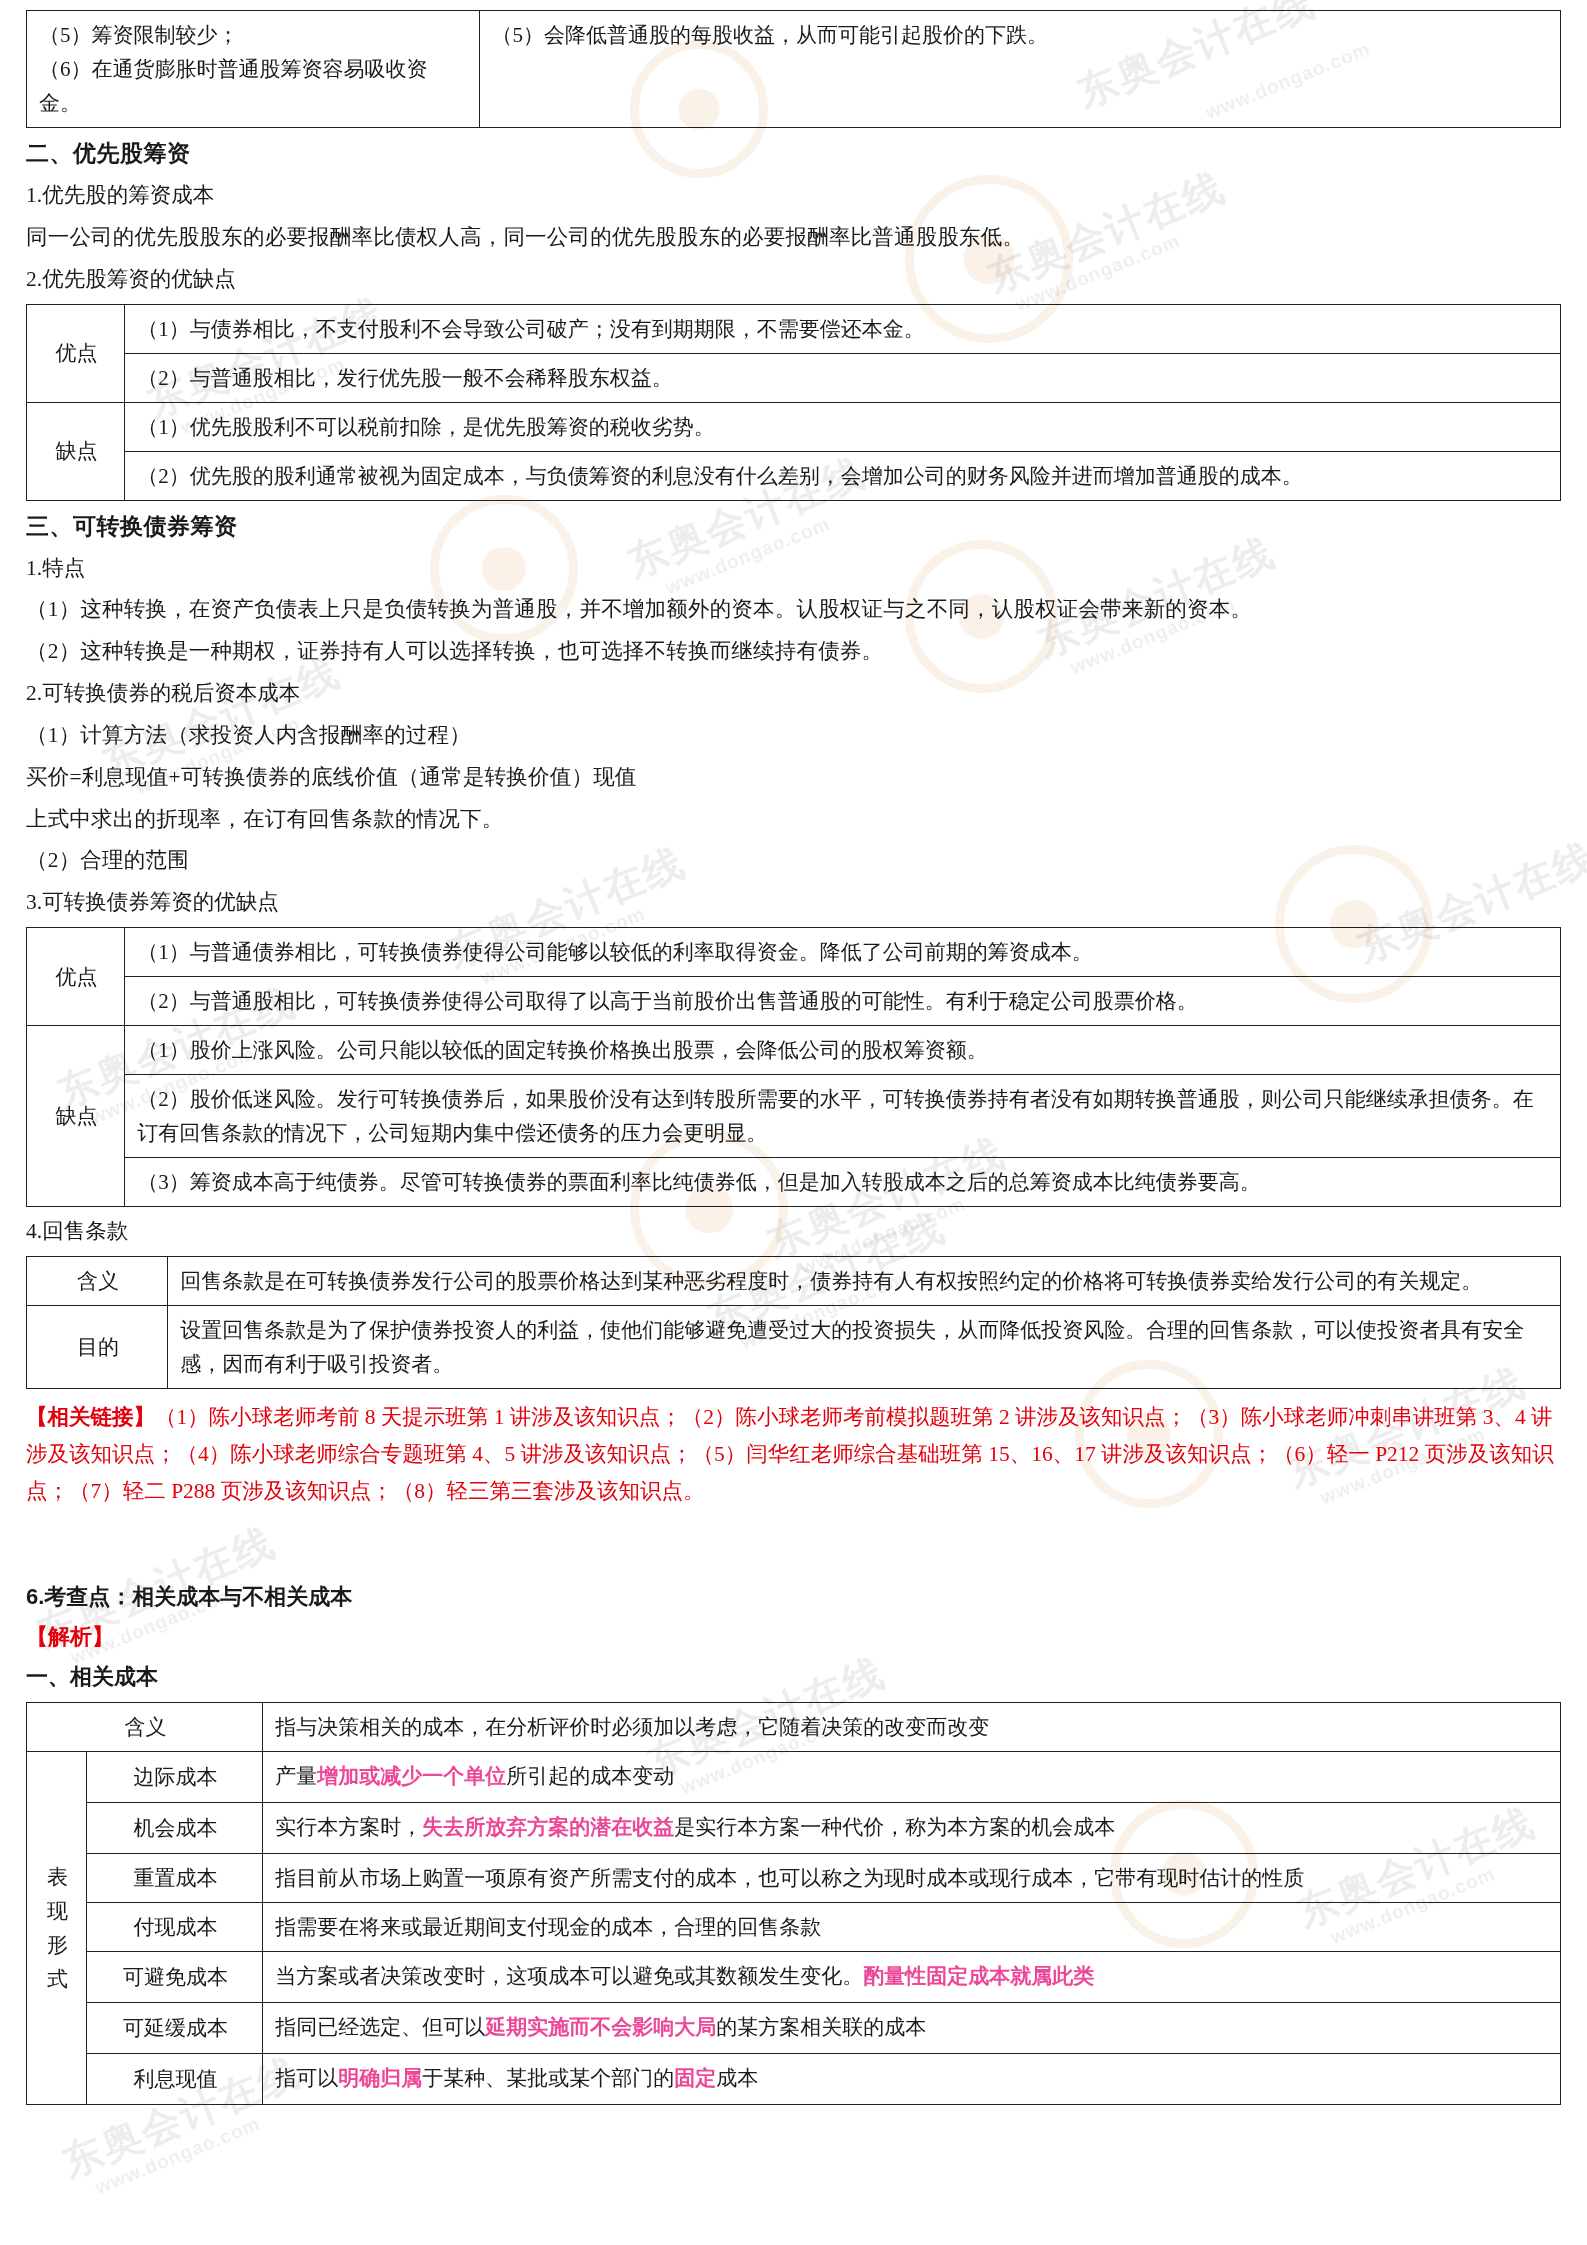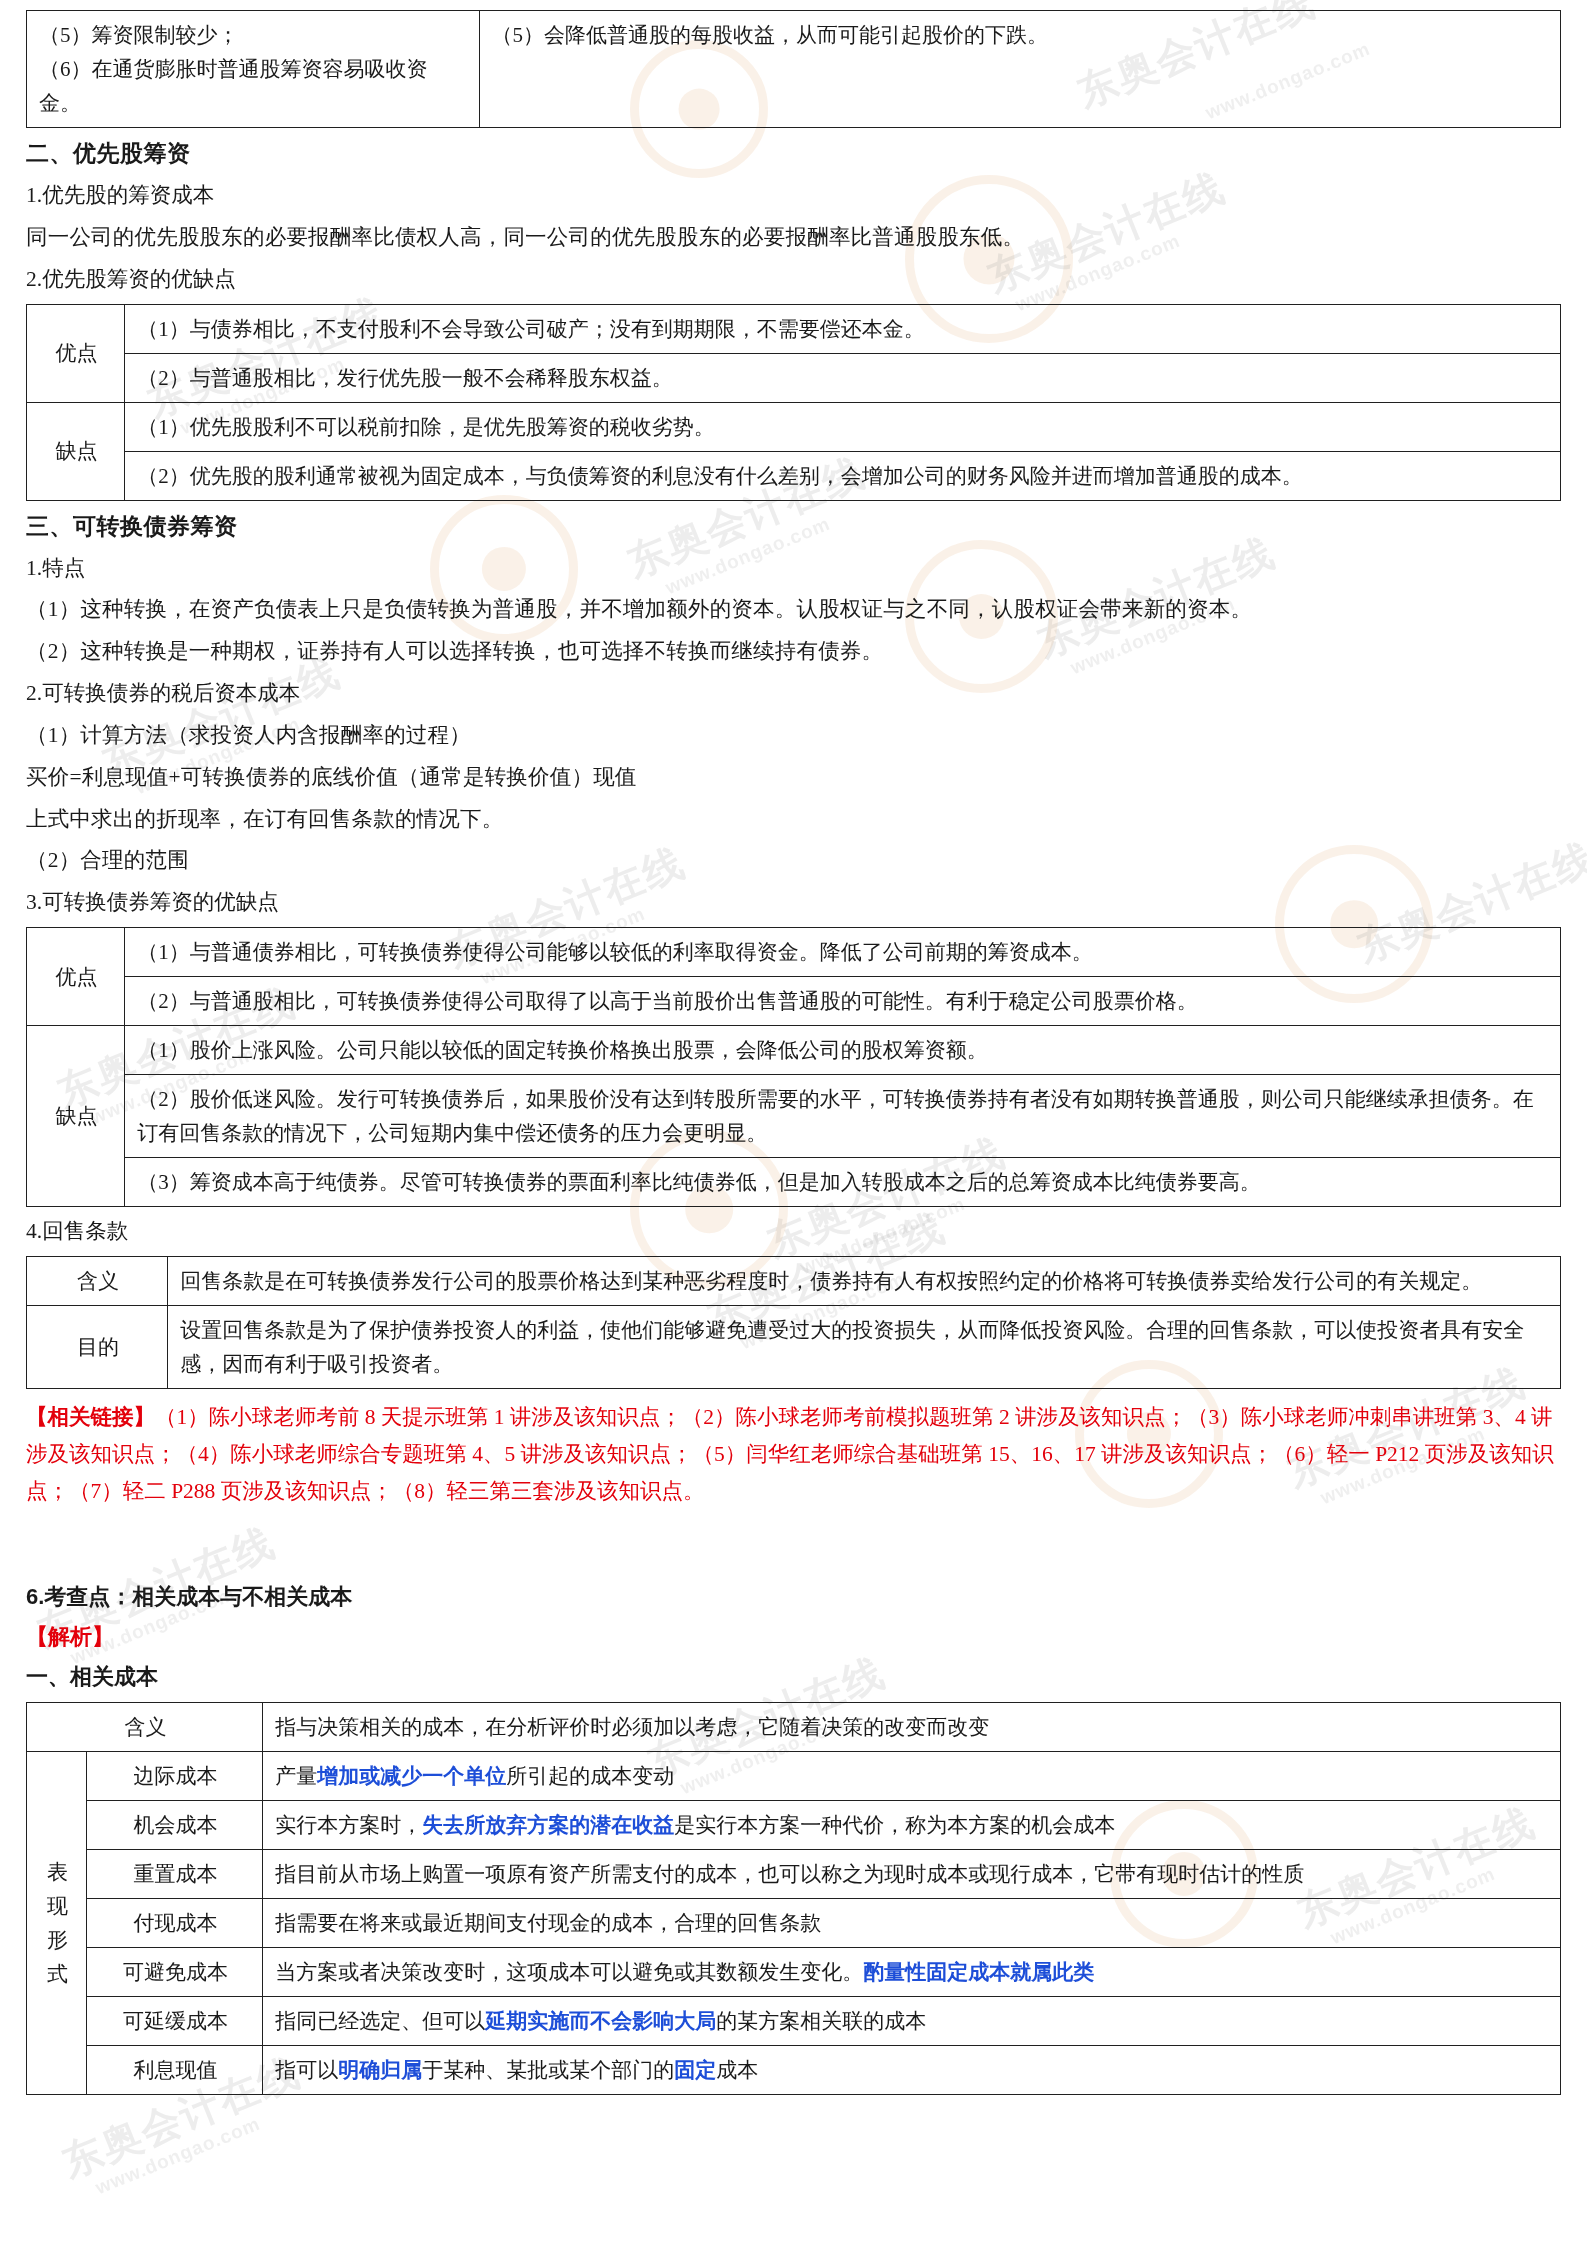--- a/index.html
+++ b/index.html
@@ -69,21 +69,21 @@
     font-size: 21.5px;
     line-height: 1.62;
     margin: 7px 0;
     letter-spacing: 0.2px;
   }
   .p-sub {
     font-size: 21.5px;
     line-height: 1.62;
     margin: 7px 0;
   }
-  .redbold { color: #1d4ed8; font-weight: bold; }
+  .redbold { color: #ec4899; font-weight: bold; font-family: Liberation Mono, monospace; }
   .note-red {
     color: #e3000b;
     font-size: 21.5px;
     line-height: 1.72;
     margin: 10px 0 4px 0;
   }
   .note-red .tag {
     font-family: "Liberation Sans", "DejaVu Sans", sans-serif;
     font-weight: bold;
   }

